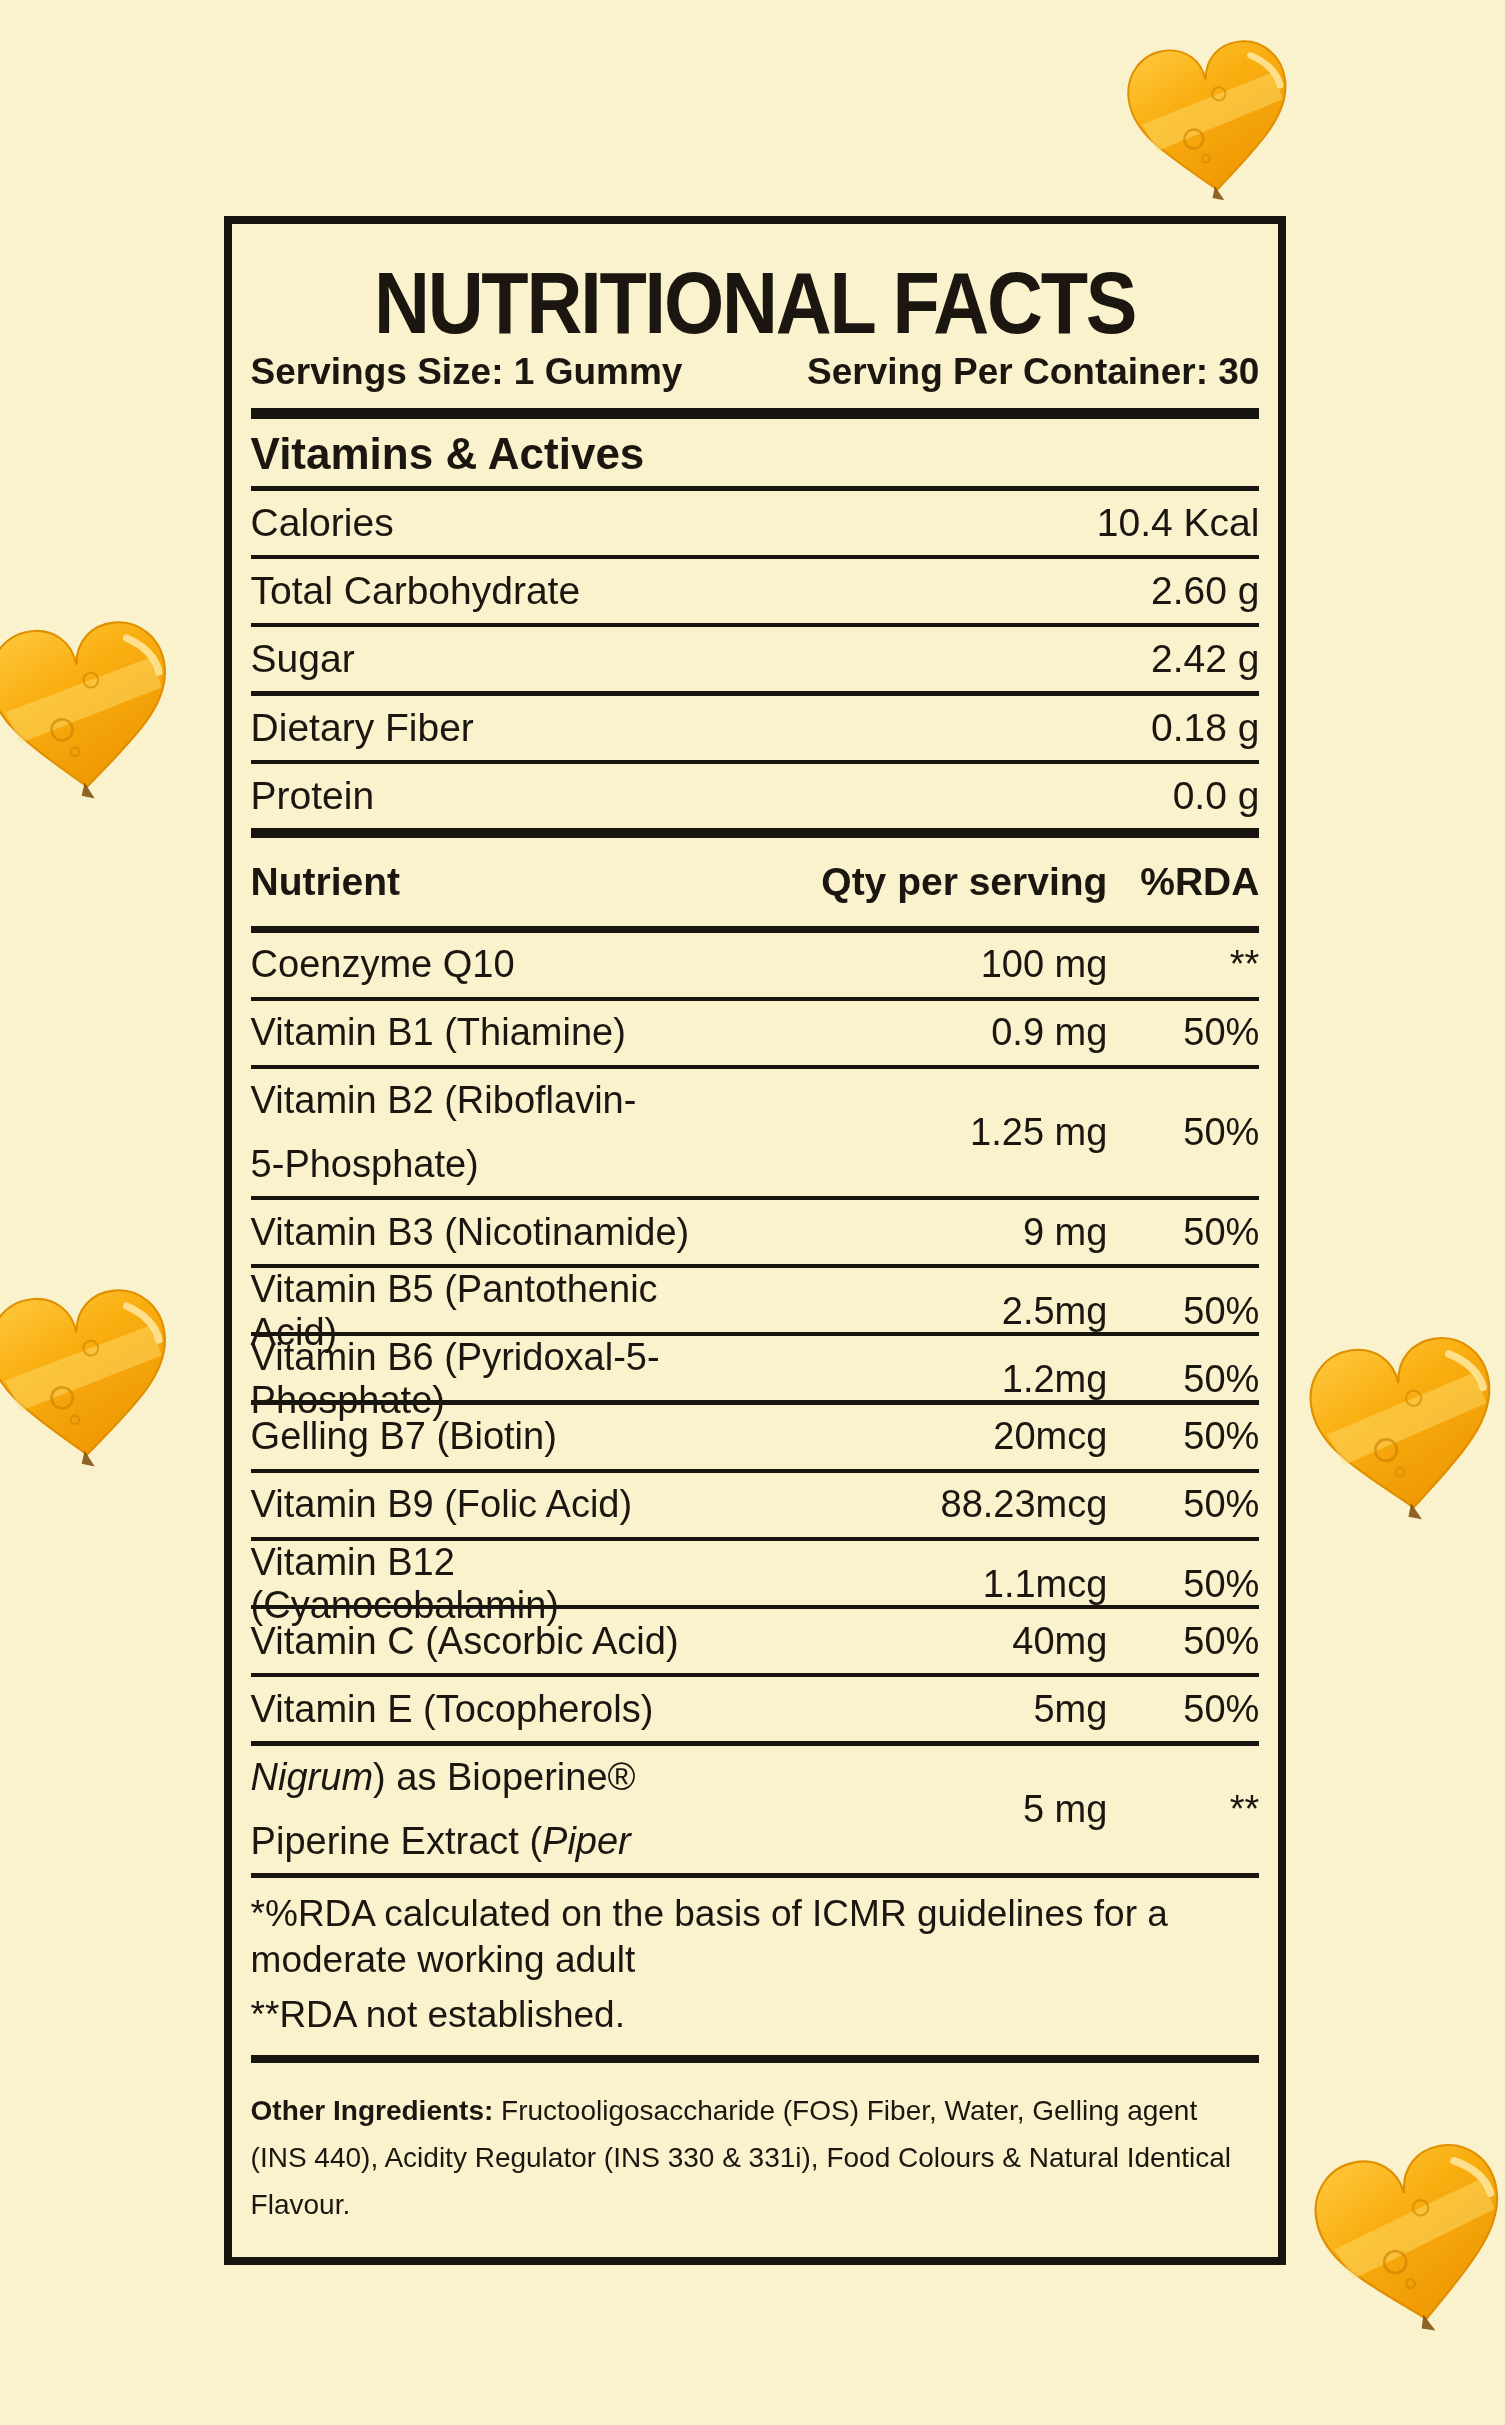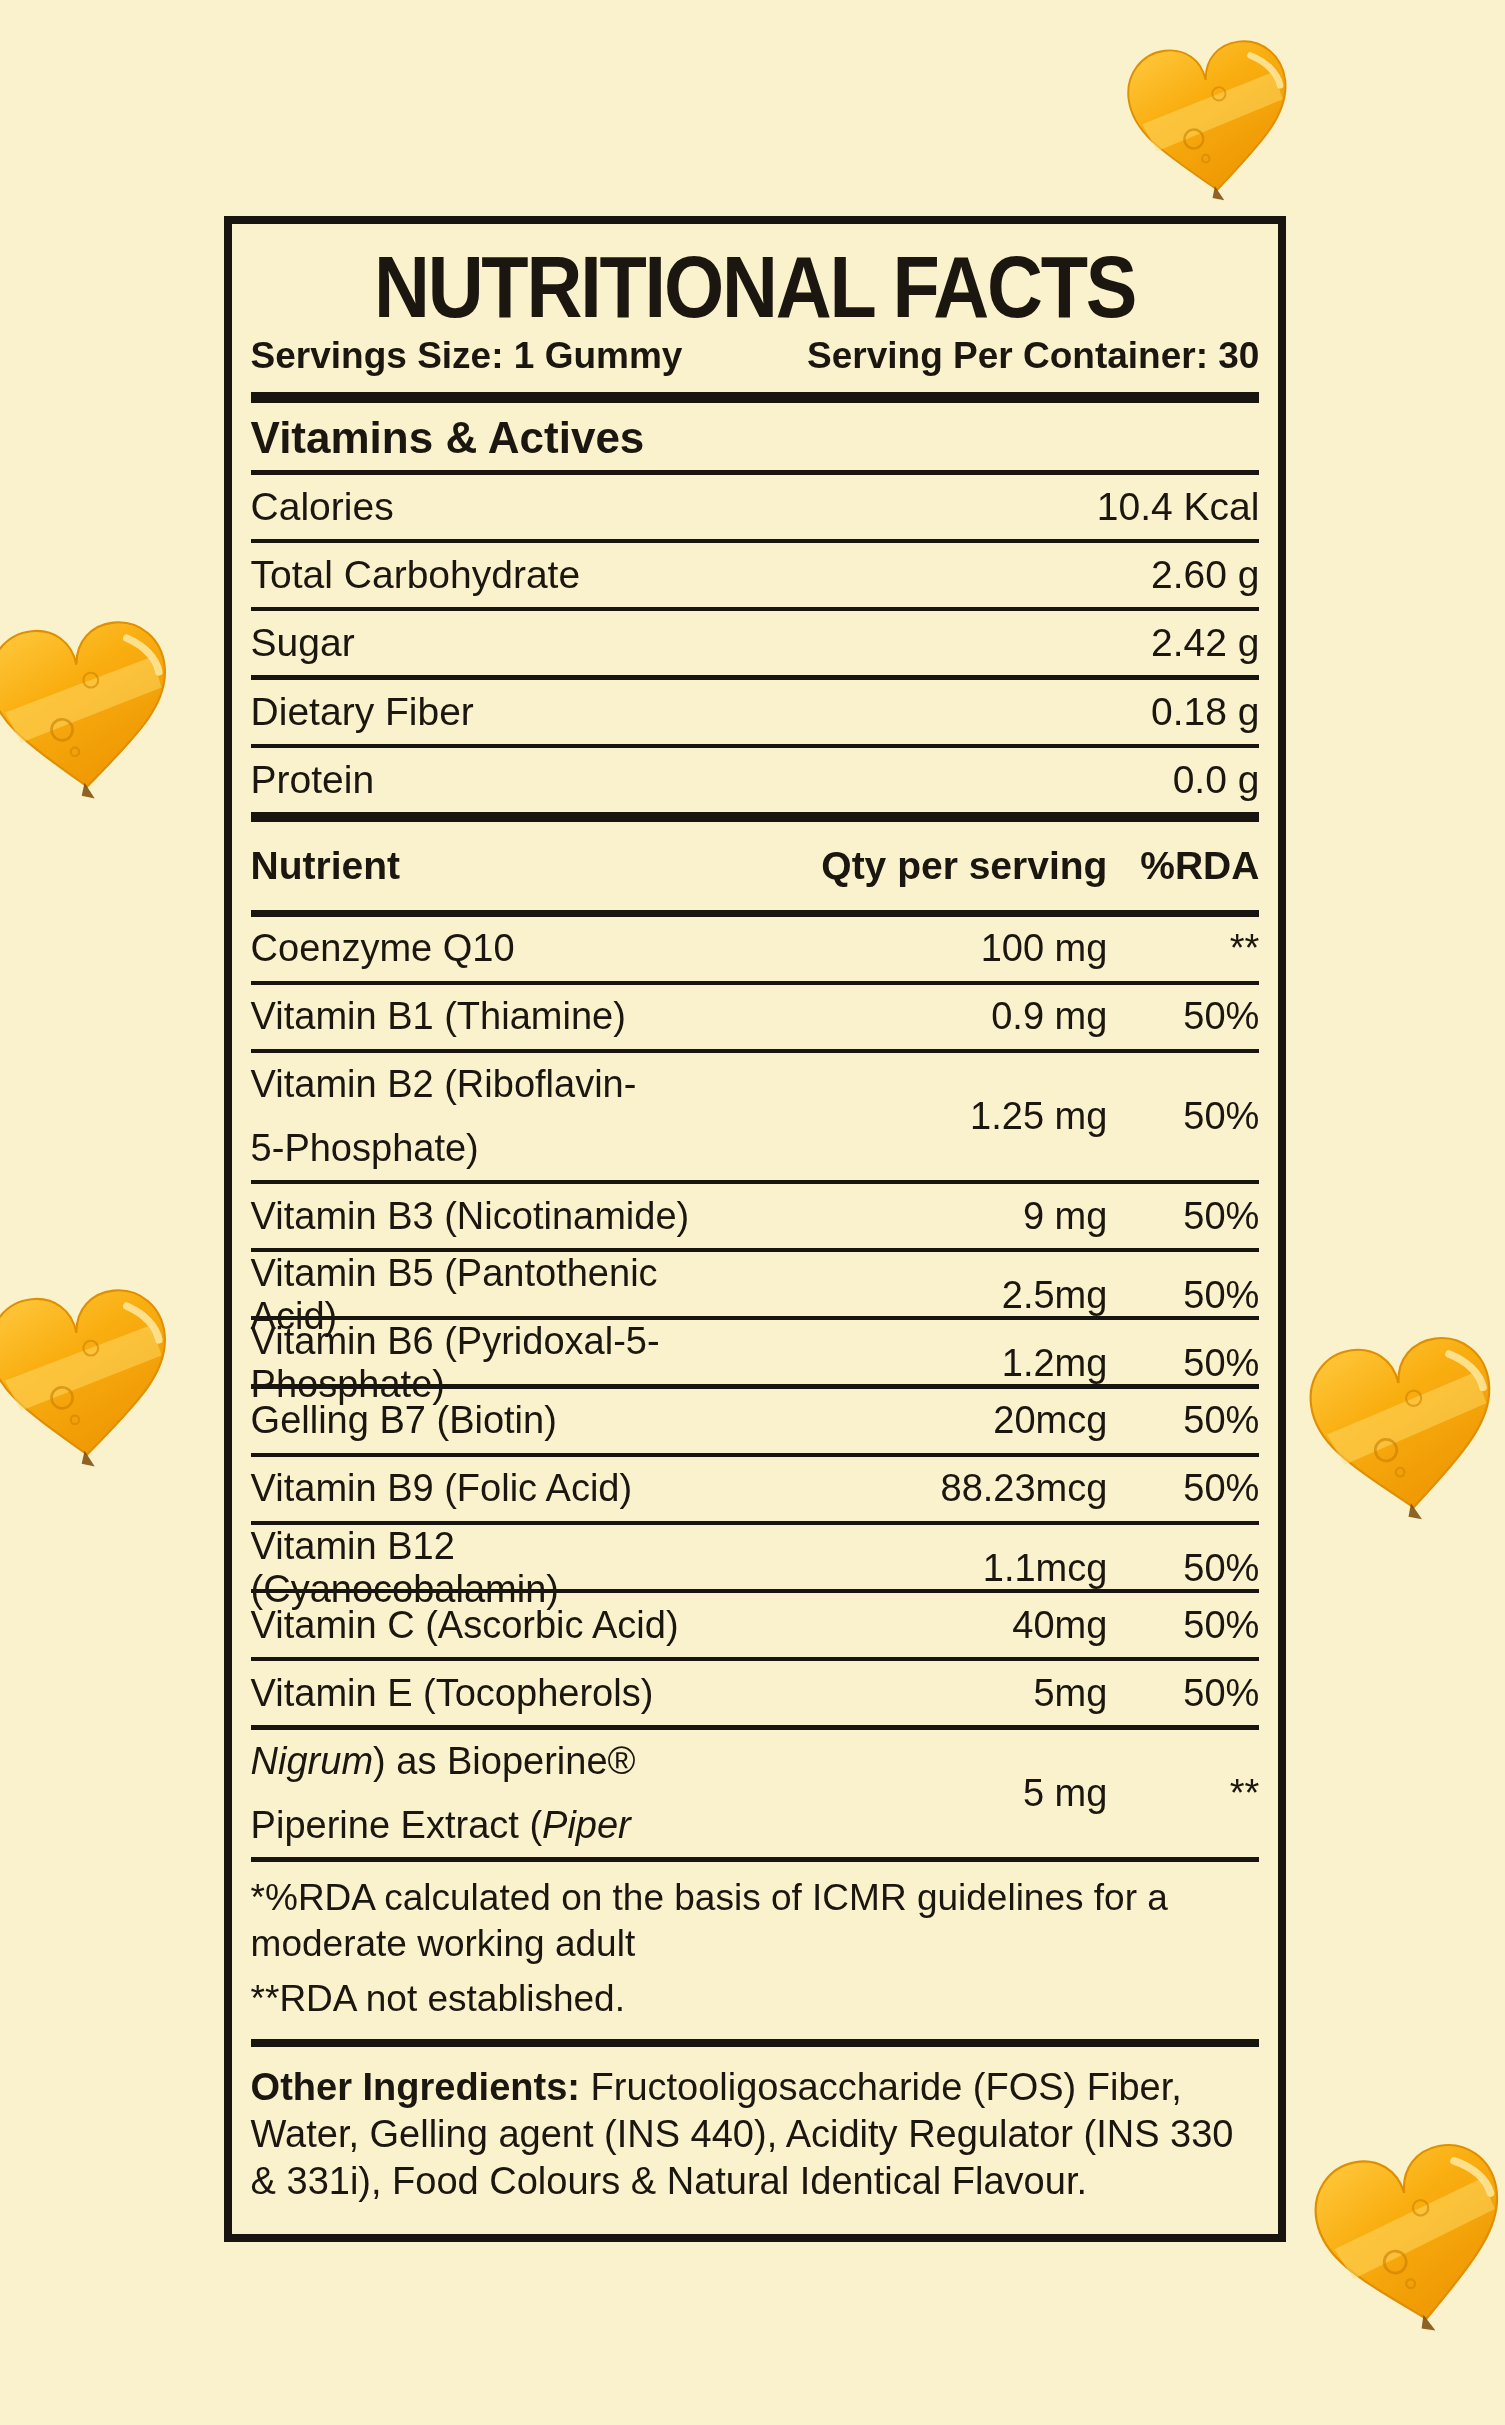--- a/index.html
+++ b/index.html
@@ -8,21 +8,21 @@
     position:relative;overflow:hidden;
     background:#FAF1CD;
     font-family:"Liberation Sans","DejaVu Sans",sans-serif;
     color:#1B1710;
   }
   .frame{
     position:absolute;left:224px;top:216px;width:1062px;
     box-sizing:border-box;border:8.5px solid #181410;
     padding:0 18.6px;background:transparent;
   }
-  .label-head{padding-top:20px;}
+  .label-head{padding-top:36px;}
   .title{
     font-size:88px;font-weight:800;line-height:85px;letter-spacing:-2.5px;
     width:max-content;margin:0 auto;transform:scaleX(0.88);transform-origin:center;
     white-space:nowrap;
   }
   .serving-row{
     display:flex;justify-content:space-between;align-items:center;
     margin-top:5px;font-size:37px;font-weight:700;line-height:44px;text-align:right;
   }
   .rule{background:#181410;}
@@ -47,21 +47,21 @@
   }
   .nutr-row.tall{height:127px;}
   .nutr-row.tall .name{
     height:100%;box-sizing:border-box;padding:10px 0;
     display:flex;flex-direction:column;justify-content:space-between;
   }
   .cell-right{text-align:right;}
   .ital{font-style:italic;}
   .footnotes{padding:13.5px 0 17px;font-size:37px;line-height:46px;font-weight:500;}
   .footnote-2{margin-top:8.5px;}
-  .ingredients{padding:17px 0 29px;font-size:38px;line-height:47px;font-weight:500;}
+  .ingredients{padding:24px 0 29px;font-size:28px;line-height:47px;font-weight:500;}
   .ingredients b{font-weight:800;}
   .heart{position:absolute;}
   .heart svg{display:block;}
 </style>
 </head>
 <body>
 
 <svg width="0" height="0" style="position:absolute" aria-hidden="true">
   <defs>
     <linearGradient id="gummyGrad" x1="0" y1="0" x2="0.55" y2="1">

